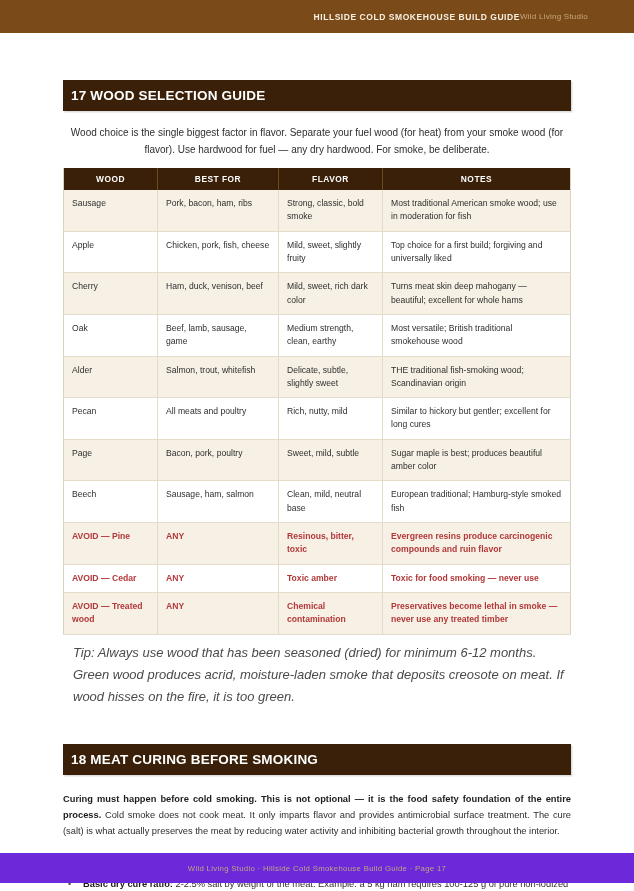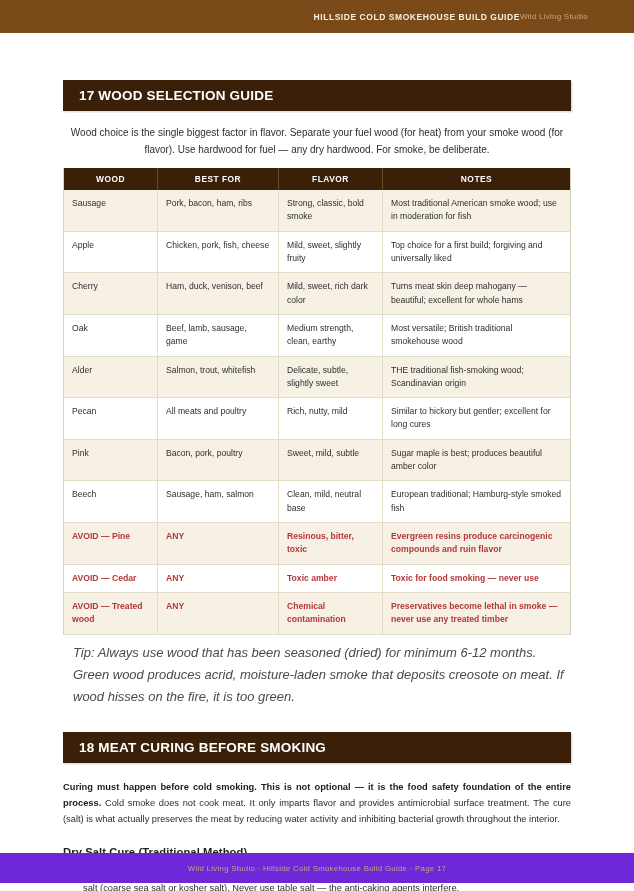--- a/index.html
+++ b/index.html
@@ -47,25 +47,25 @@
     padding-top: 0;
   }
 
   
   .section-bar {
     background: #3a2008;
     color: #ffffff;
     height: 31px;
     display: flex;
     align-items: center;
-    padding-left: 16px;
+    padding-left: 8px;
     margin-top: 47px;
     box-shadow: 1.5px 1.5px 0 rgba(0,0,0,0.13);
   }
-  .section-bar.tight { margin-top: 24px; text-align: center; }
+  .section-bar.tight { margin-top: 36px; text-align: center; }
   .section-bar-title {
     font-size: 13.5px;
     font-weight: bold;
     letter-spacing: 0.2px;
     text-transform: uppercase;
     white-space: nowrap;
   }
 
   
   p.intro {
@@ -245,21 +245,21 @@
           <td>Delicate, subtle, slightly sweet</td>
           <td>THE traditional fish-smoking wood; Scandinavian origin</td>
         </tr>
         <tr class="even">
           <td>Pecan</td>
           <td>All meats and poultry</td>
           <td>Rich, nutty, mild</td>
           <td>Similar to hickory but gentler; excellent for long cures</td>
         </tr>
         <tr class="odd">
-          <td>Pink</td>
+          <td>Page</td>
           <td>Bacon, pork, poultry</td>
           <td>Sweet, mild, subtle</td>
           <td>Sugar maple is best; produces beautiful amber color</td>
         </tr>
         <tr class="even">
           <td>Beech</td>
           <td>Sausage, ham, salmon</td>
           <td>Clean, mild, neutral base</td>
           <td>European traditional; Hamburg-style smoked fish</td>
         </tr>

